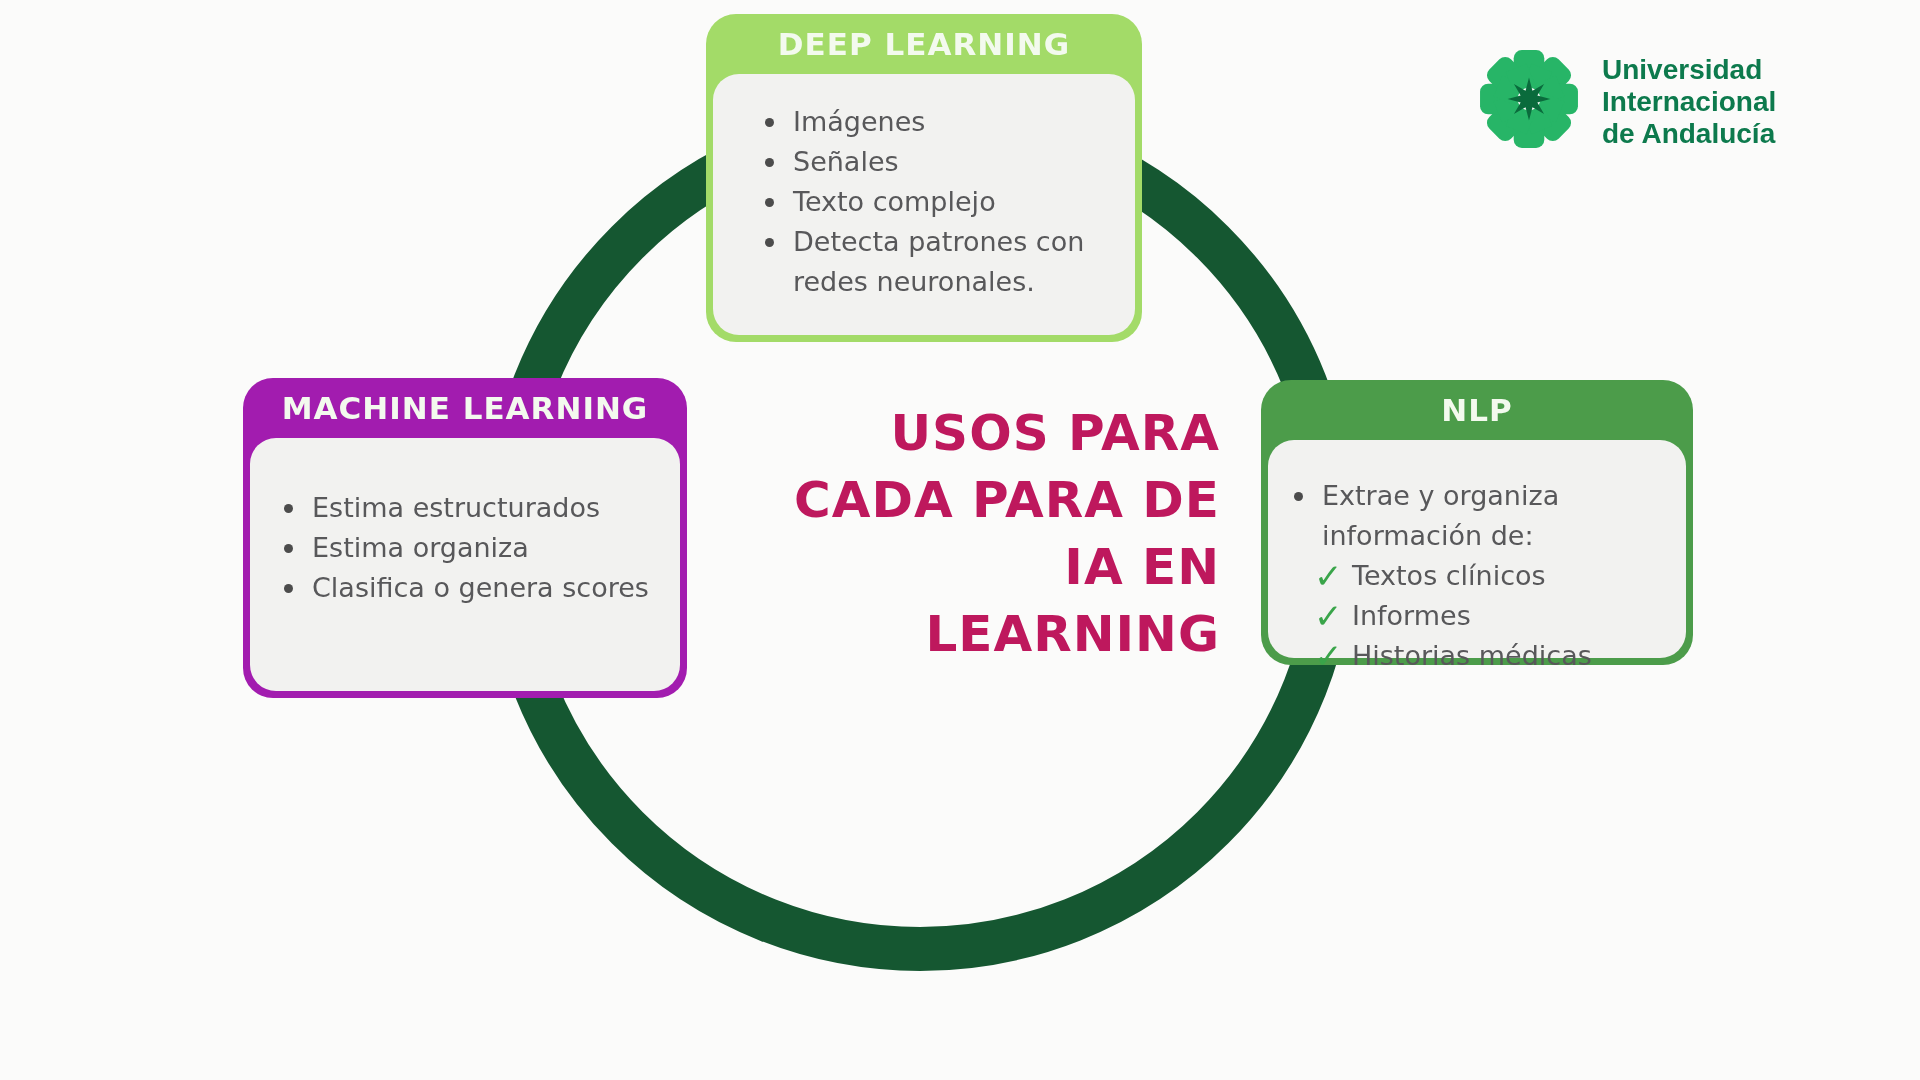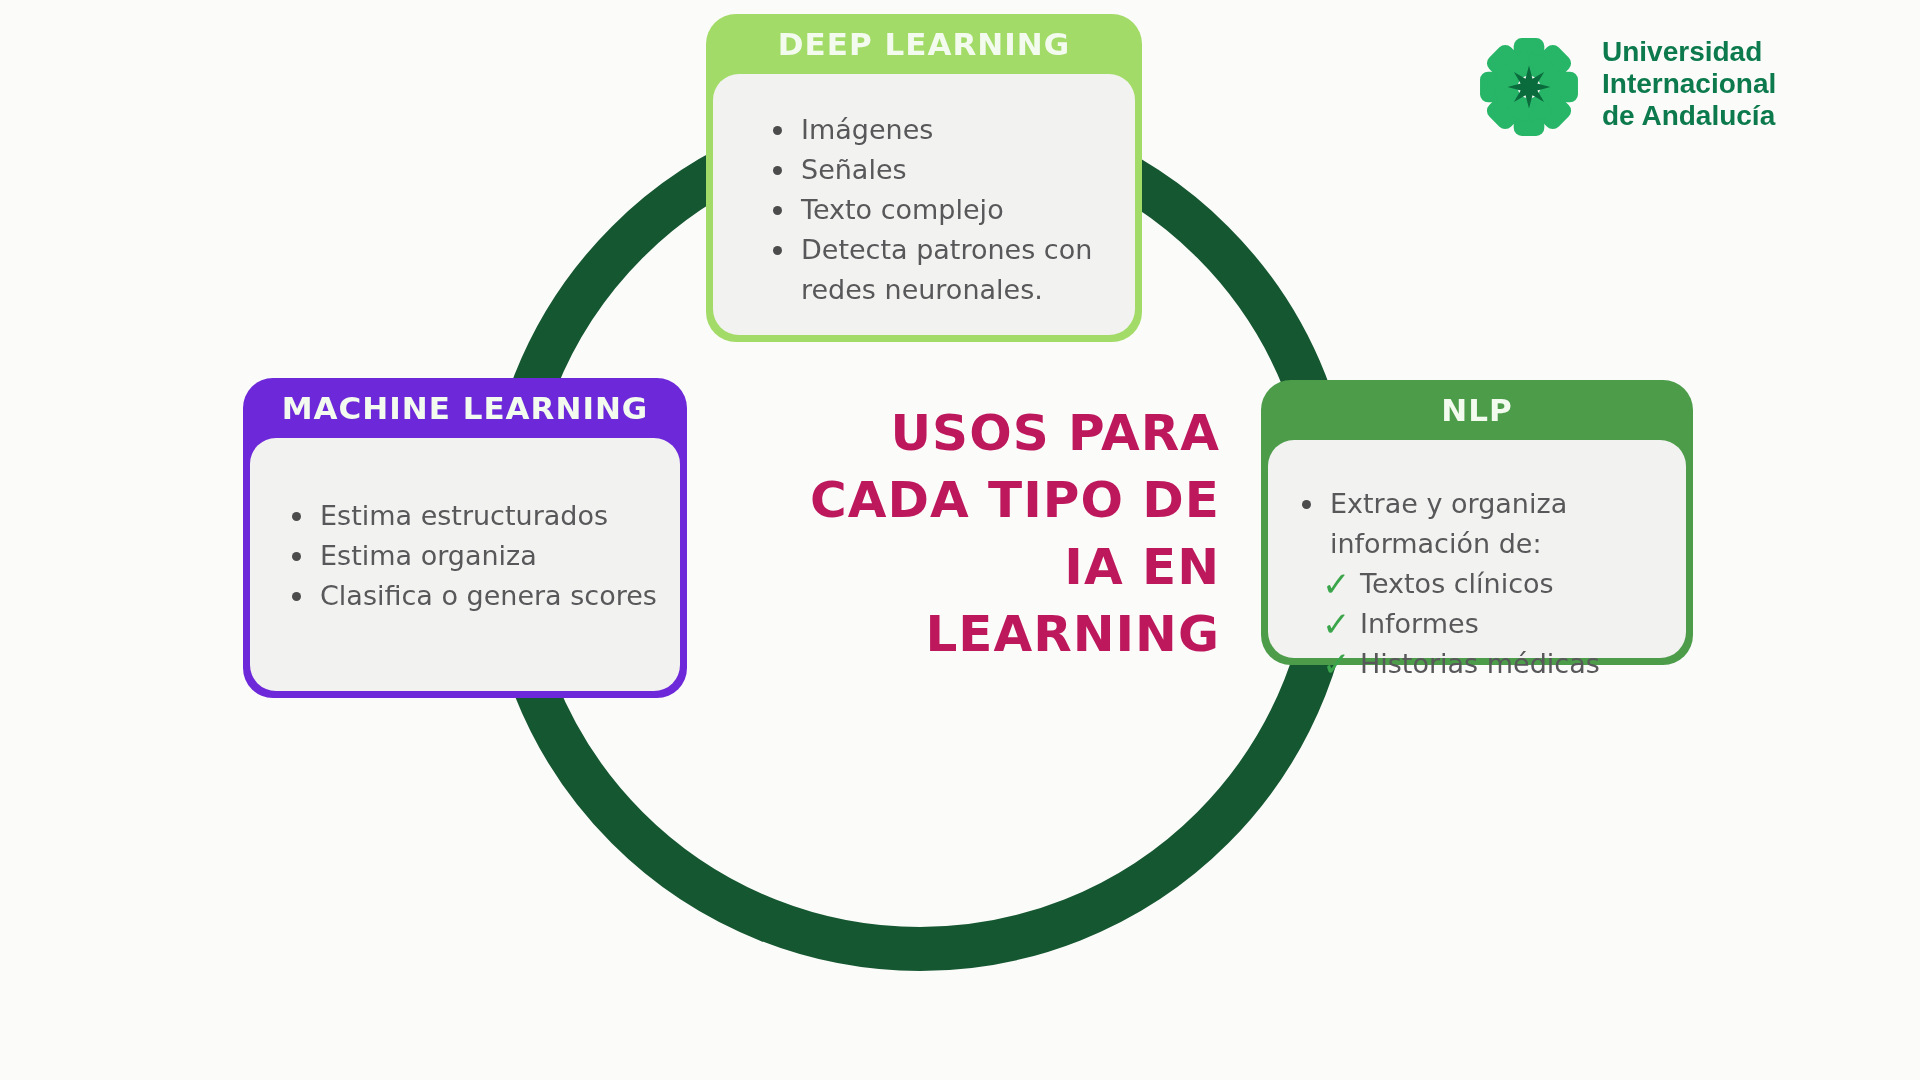--- a/index.html
+++ b/index.html
@@ -10,33 +10,33 @@
   }
   
   .ring{
     position:absolute;left:484px;top:99px;width:872px;height:872px;
     box-sizing:border-box;border:44px solid #155731;border-radius:50%;
     z-index:0;
   }
   
   .card{position:absolute;border-radius:30px;z-index:2;}
   .card-dl {left:706px;top:14px;width:436px;height:328px;background:#a3db68;}
-  .card-ml {left:243px;top:378px;width:444px;height:320px;background:#6d28d9;}
+  .card-ml {left:243px;top:378px;width:444px;height:320px;background:#a21caf;}
   .card-nlp{left:1261px;top:380px;width:432px;height:285px;background:#4c9c4a;}
   .card-ia {left:703px;top:740px;width:437px;height:318px;background:#94b83f;}
   .card-head{
     height:60px;display:flex;align-items:center;justify-content:center;
     font-weight:bold;font-size:31px;letter-spacing:1px;color:#f3faee;
   }
   .card-body{
     position:absolute;left:7px;right:7px;top:60px;bottom:7px;
     background:#f2f2f0;border-radius:26px;
     color:#58585a;font-size:27px;line-height:40px;
   }
-  .card-body ul{list-style:none;margin:8px;padding:0;}
+  .card-body ul{list-style:none;margin:0;padding:0;}
   .card-body li{position:relative;padding-left:32px;}
   .card-body li.bullet::before{
     content:"";position:absolute;left:4px;top:16px;width:9px;height:9px;
     border-radius:50%;background:#4c4c4c;
   }
   .pad-dl {padding:28px 14px 0 48px;}
   .pad-ml {padding:50px 10px 0 30px;}
   .pad-nlp{padding:36px 10px 0 22px;}
   .pad-ia {padding:48px 10px 0 48px;}
   li.check{padding-left:30px;margin-left:32px;}
@@ -44,36 +44,36 @@
     position:absolute;left:-8px;top:0;
     color:#3aa54a;font-size:34px;font-weight:bold;line-height:40px;
   }
   
   .center-title{
     position:absolute;left:620px;top:400px;width:600px;z-index:1;
     text-align:right;color:#be185d;font-weight:bold;font-size:50px;
     line-height:67px;letter-spacing:1px;
   }
   
-  .logo{position:absolute;left:1478px;top:36px;display:flex;align-items:flex-start;z-index:2;}
+  .logo{position:absolute;left:1478px;top:48px;display:flex;align-items:flex-end;z-index:2;}
   .logo-text{
     margin-left:22px;color:#0d7a4d;font-family:"Liberation Sans", sans-serif;
     font-weight:bold;font-size:28px;line-height:32px;letter-spacing:0;
   }
 </style>
 </head>
 <body>
 
 <div class="stage">
 
   <div class="ring"></div>
 
   <div class="center-title">
     <div>USOS PARA</div>
-    <div>CADA TIPO DE</div>
+    <div>CADA PARA DE</div>
     <div>IA EN</div>
     <div>LEARNING</div>
   </div>
 
   <div class="card card-dl">
     <div class="card-head">DEEP LEARNING</div>
     <div class="card-body pad-dl">
       <ul>
         <li class="bullet">Imágenes</li>
         <li class="bullet">Señales</li>

